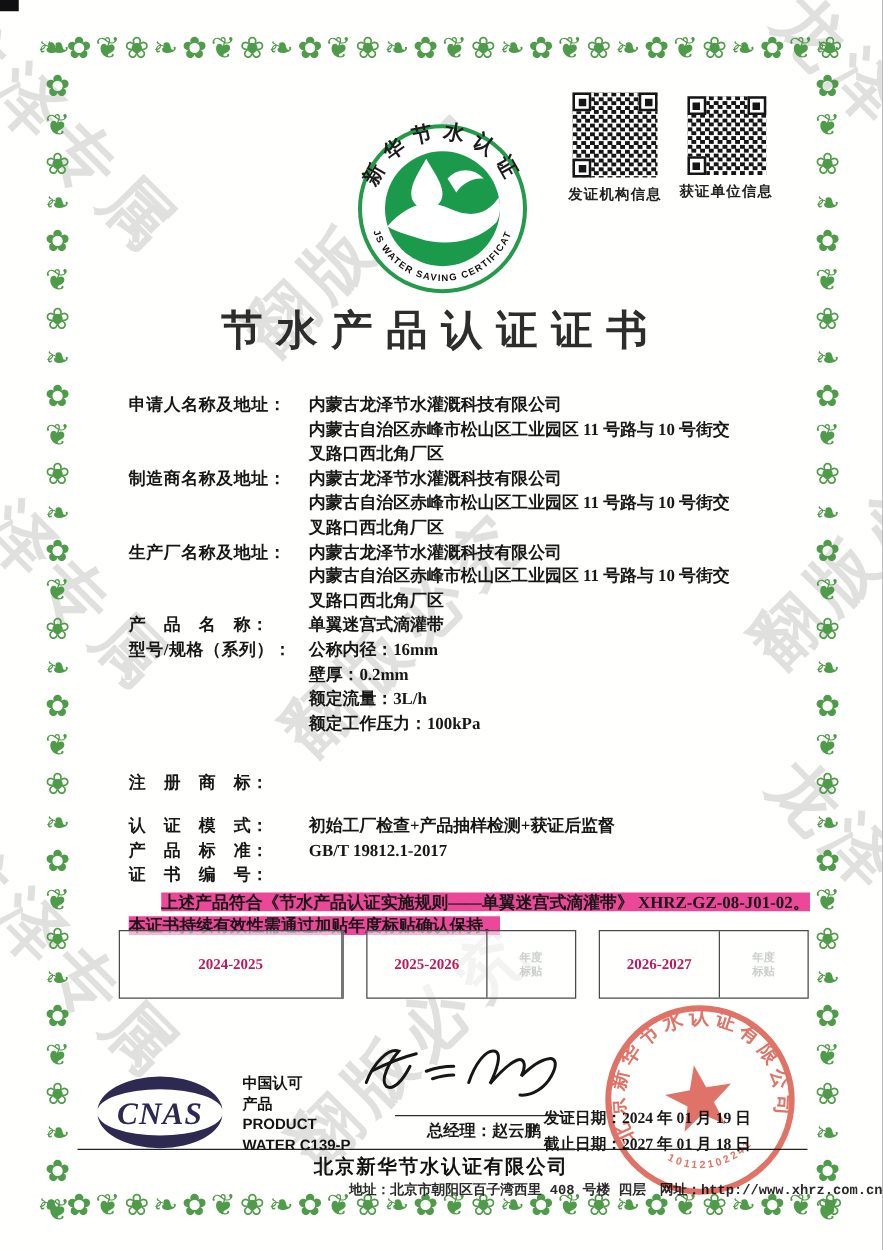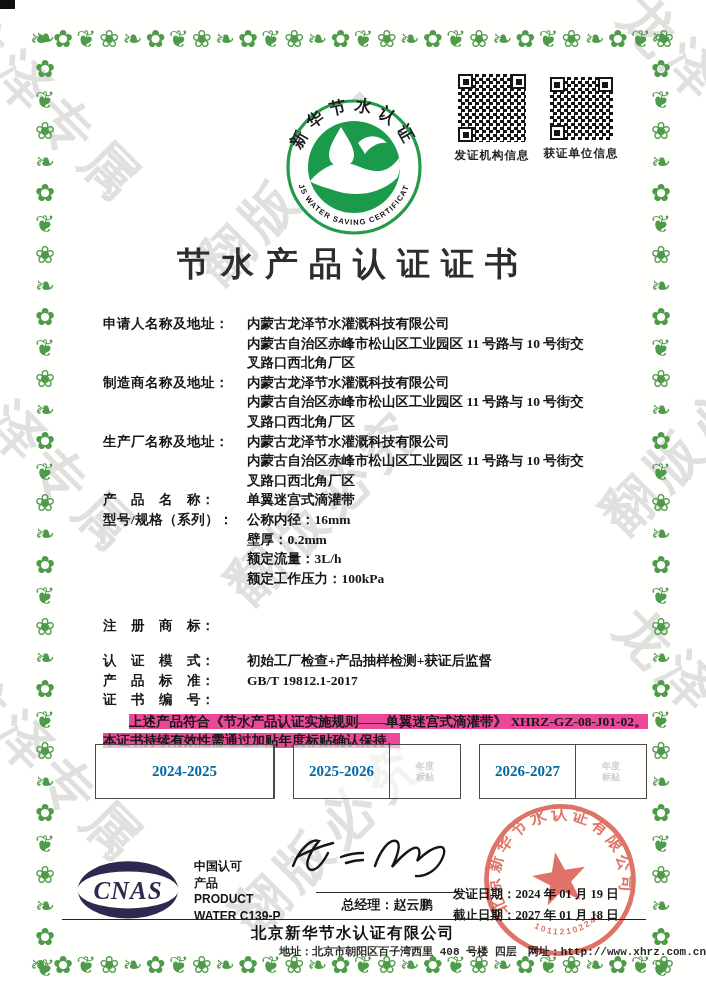--- a/index.html
+++ b/index.html
@@ -50,40 +50,40 @@
   .frow.gap-md{margin-top:15px;}
   .statement{margin-top:2px;}
   .statement .s1{padding-left:26px;}
   .statement .hl{background:#ec4899;}
   
   .yrow{position:absolute;left:95px;top:744px;display:flex;gap:18px;}
   .ybox{height:55px;border:1.5px solid #4a4a4a;display:flex;box-sizing:border-box;background:rgba(255,255,255,.6);}
   .ybox.b1{width:180px;} .ybox.b2{width:168px;} .ybox.b3{width:168px;}
   .ycell-l{flex:1.35;display:flex;align-items:center;justify-content:center;
       border-right:1.5px solid #4a4a4a;
-      font-family:"Liberation Serif","DejaVu Serif",serif;font-weight:700;font-size:15px;color:#0369a1;}
+      font-family:"Liberation Serif","DejaVu Serif",serif;font-weight:700;font-size:12px;color:#be185d;}
   .ycell-r{flex:1;display:flex;align-items:center;justify-content:center;position:relative;}
   .sticker{width:64px;height:57px;margin-top:-4px;border:2px solid #3da155;border-radius:10px;
       background:#f1f9ee;box-shadow:0 0 0 2px #e7f3e3;display:flex;flex-direction:column;
       align-items:center;justify-content:center;line-height:1.25;}
   .sticker .l1{font-size:12.5px;font-weight:800;color:#2f9e4f;letter-spacing:1px;}
   .sticker .l2{font-size:10px;font-style:italic;font-weight:700;color:#3aa257;
       font-family:"Liberation Serif","DejaVu Serif",serif;letter-spacing:1px;}
   .sticker .l3{font-size:11.5px;font-style:italic;font-weight:800;color:#2f9e4f;
       font-family:"Liberation Serif","DejaVu Serif",serif;letter-spacing:1px;}
   .ph{font-size:9px;line-height:11px;color:#ccd0cc;text-align:center;font-weight:700;}
   
   .cnas-logo{position:absolute;left:70px;top:852px;width:116px;height:74px;}
   .cnas-text{position:absolute;left:194px;top:858px;font-size:12px;line-height:16.5px;color:#141414;font-weight:700;}
   .cnas-text .thin{font-weight:600;}
   .signature{position:absolute;left:283px;top:826px;width:175px;height:66px;}
   .mgr-line{position:absolute;left:316px;top:892px;width:142px;border-top:1.5px solid #2c2c2c;}
   .mgr{position:absolute;left:316px;top:896px;width:142px;text-align:center;
       font-family:"Liberation Serif","DejaVu Serif",serif;font-weight:700;font-size:13px;color:#1b1b1b;}
-  .dates{position:absolute;left:453px;top:884px;font-family:"Liberation Serif","DejaVu Serif",serif;
+  .dates{position:absolute;left:435px;top:884px;font-family:"Liberation Serif","DejaVu Serif",serif;
       font-weight:700;font-size:12.5px;line-height:21px;color:#181818;}
   .foot-rule{position:absolute;left:62px;right:60px;top:919px;border-top:1.6px solid #222;}
   .company{position:absolute;left:0;right:0;top:923px;text-align:center;
       font-family:"Liberation Serif","DejaVu Serif",serif;font-weight:800;font-size:15.5px;
       letter-spacing:1.5px;color:#121212;}
   .address{position:absolute;left:0;right:0;top:944px;text-align:right;
       font-family:Liberation Mono, monospace;font-weight:600;font-size:11px;color:#2a2a2a;}
   .stamp{position:absolute;left:480px;top:800px;width:160px;height:160px;
       mix-blend-mode:multiply;opacity:.85;}
 </style>

